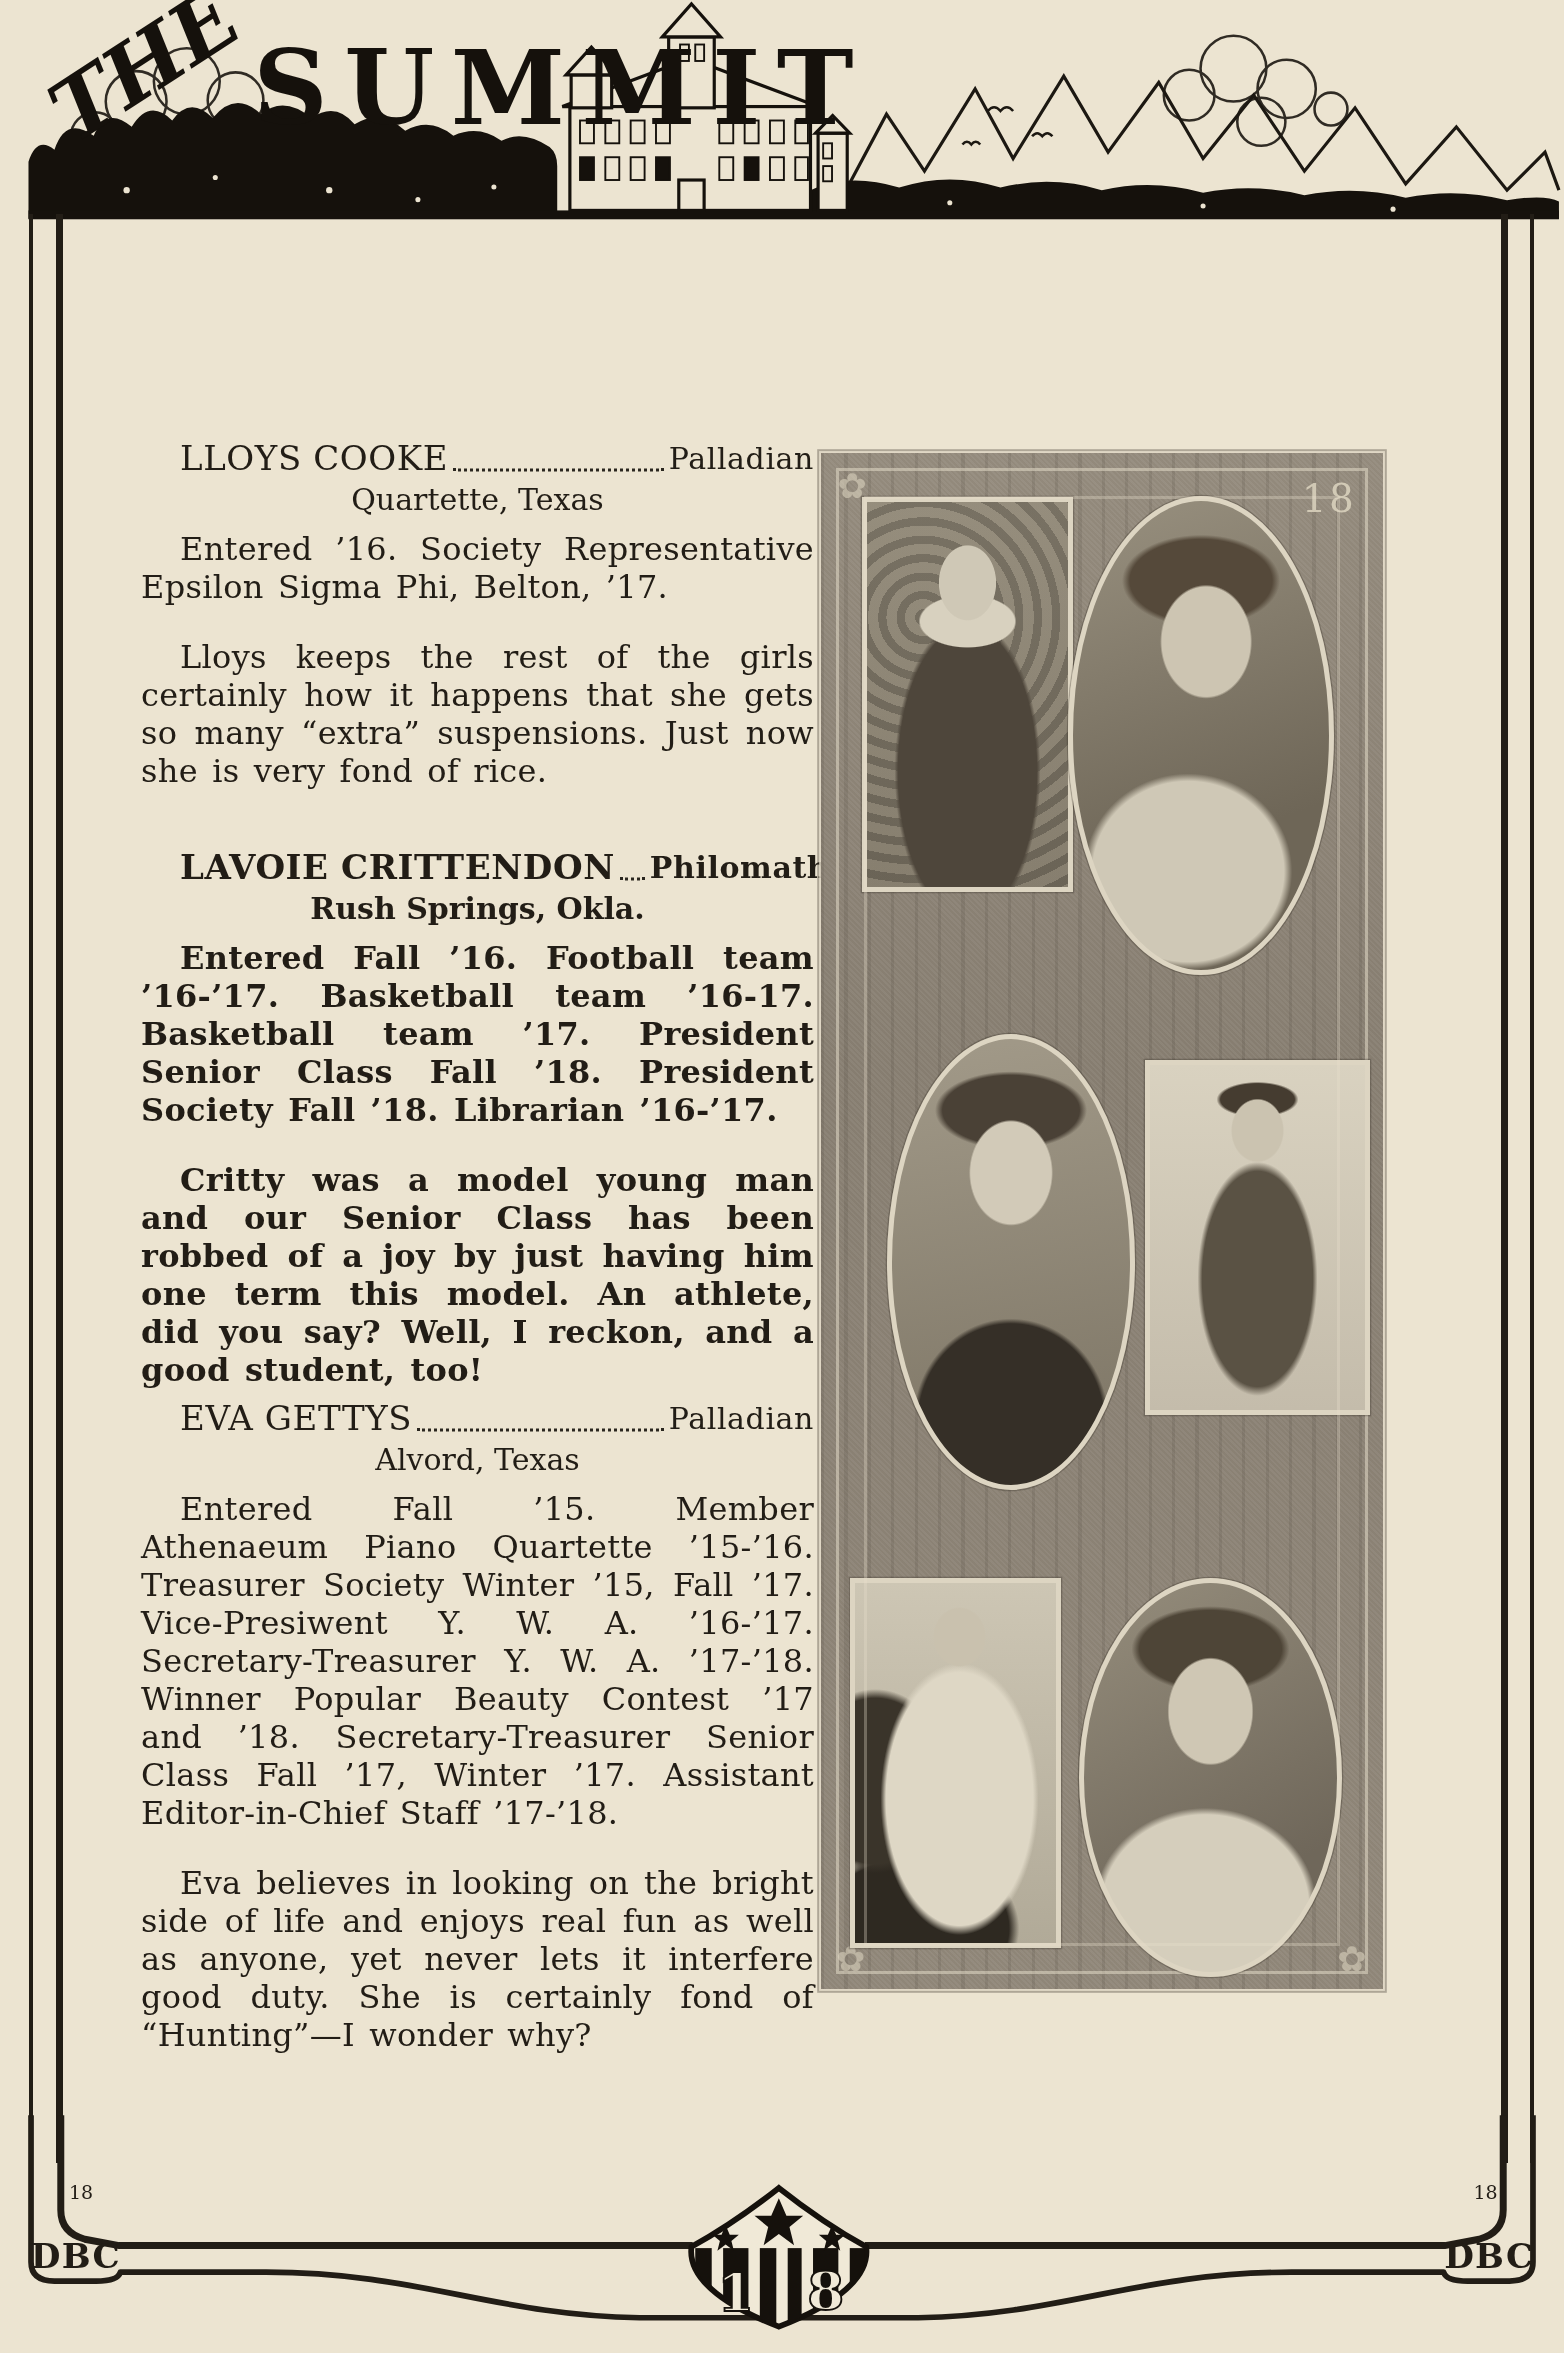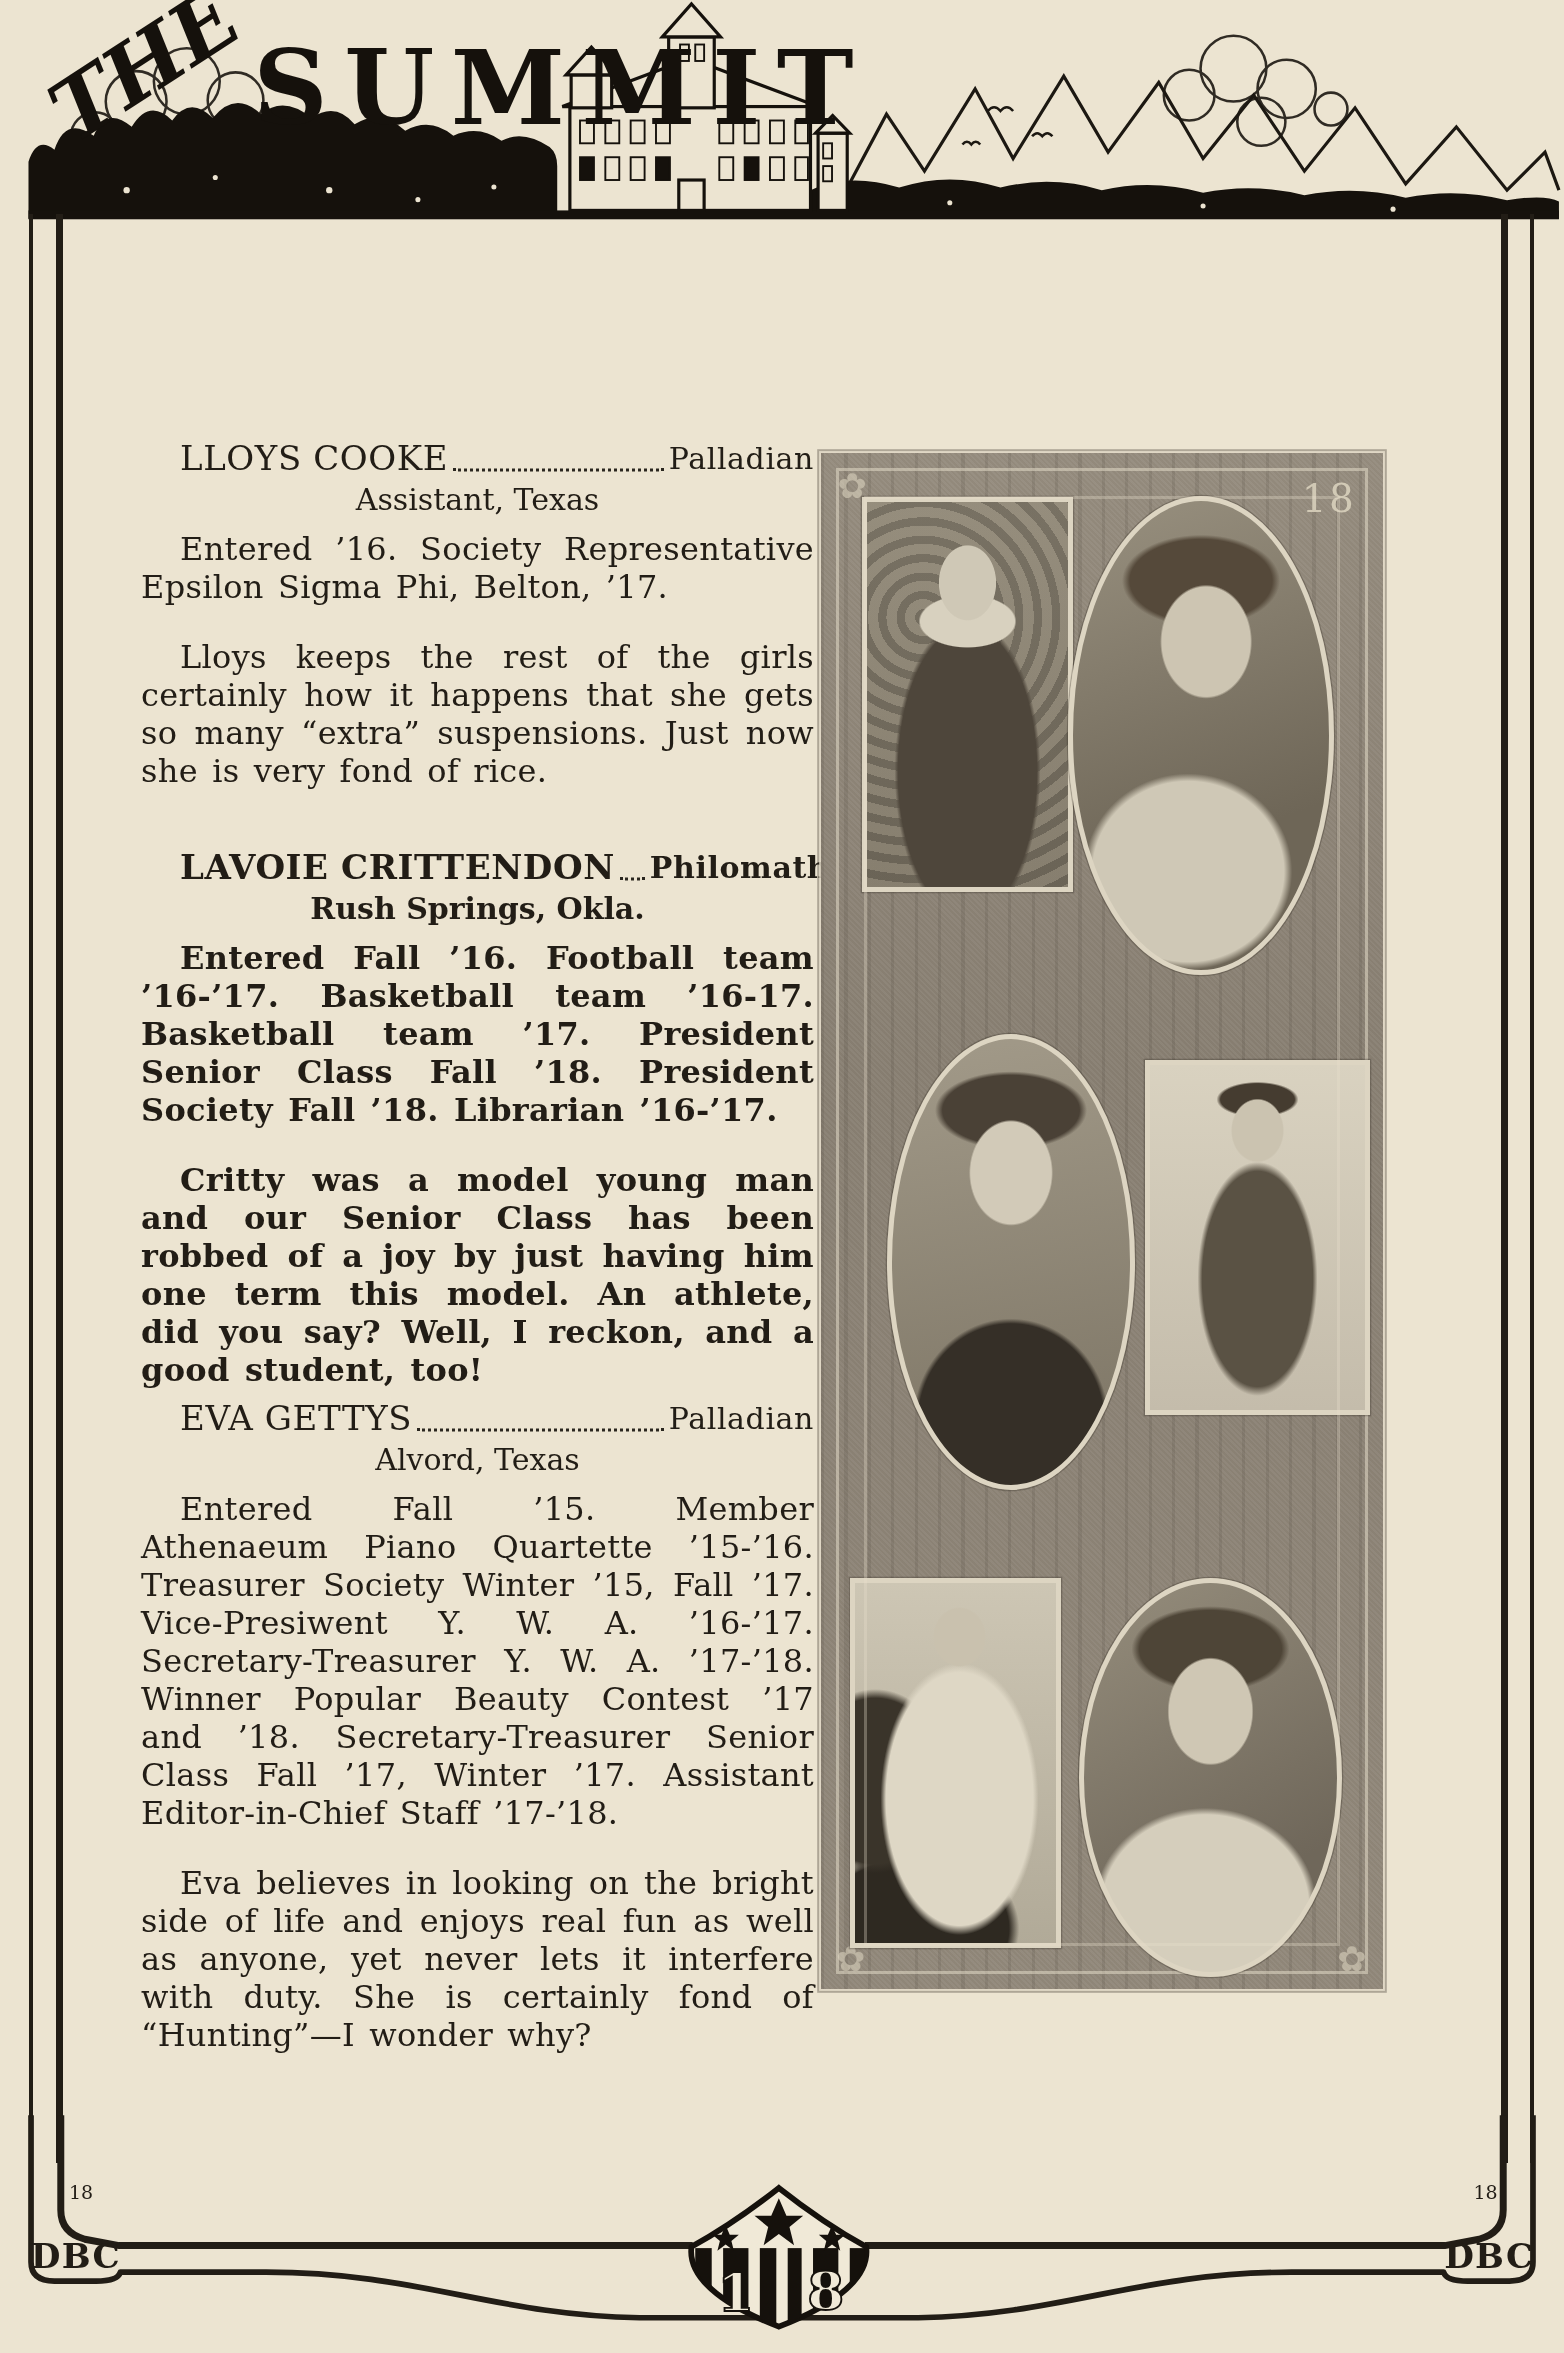--- a/index.html
+++ b/index.html
@@ -192,21 +192,21 @@
   <div class="frame-line" id="frame-right-outer"></div>
 
   <div class="text-column">
 
     <div class="entry" id="entry-1">
       <div class="name-row">
         <span>LLOYS COOKE</span>
         <span class="leader"></span>
         <span class="society">Palladian</span>
       </div>
-      <div class="location">Assistant, Texas</div>
+      <div class="location">Quartette, Texas</div>
       <p class="para">Entered ’16.  Society Representative Epsilon Sigma Phi, Belton, ’17.</p>
       <p class="para">Lloys keeps the rest of the girls certainly how it happens that she gets so many “extra” suspensions.  Just now she is very fond of rice.</p>
     </div>
 
     <div class="entry" id="entry-2">
       <div class="name-row">
         <span>LAVOIE CRITTENDON</span>
         <span class="leader"></span>
         <span class="society">Philomathian</span>
       </div>
@@ -216,21 +216,21 @@
     </div>
 
     <div class="entry" id="entry-3">
       <div class="name-row">
         <span>EVA GETTYS</span>
         <span class="leader"></span>
         <span class="society">Palladian</span>
       </div>
       <div class="location">Alvord, Texas</div>
       <p class="para">Entered Fall ’15.  Member Athenaeum Piano Quartette ’15-’16.  Treasurer Society Winter ’15, Fall ’17.  Vice-Presiwent Y. W. A. ’16-’17.  Secretary-Treasurer Y. W. A. ’17-’18.  Winner Popular Beauty Contest ’17 and ’18.  Secretary-Treasurer Senior Class Fall ’17, Winter ’17.  Assistant Editor-in-Chief Staff ’17-’18.</p>
-      <p class="para">Eva believes in looking on the bright side of life and enjoys real fun as well as anyone, yet never lets it interfere with duty.  She is certainly fond of “Hunting”—I wonder why?</p>
+      <p class="para">Eva believes in looking on the bright side of life and enjoys real fun as well as anyone, yet never lets it interfere good duty.  She is certainly fond of “Hunting”—I wonder why?</p>
     </div>
 
   </div>
 
   <div class="collage">
     <span class="ornament" id="ornament-tl">✿</span>
     <span class="collage-year">18</span>
     <span class="ornament" id="ornament-bl">✿</span>
     <span class="ornament" id="ornament-br">✿</span>
 

